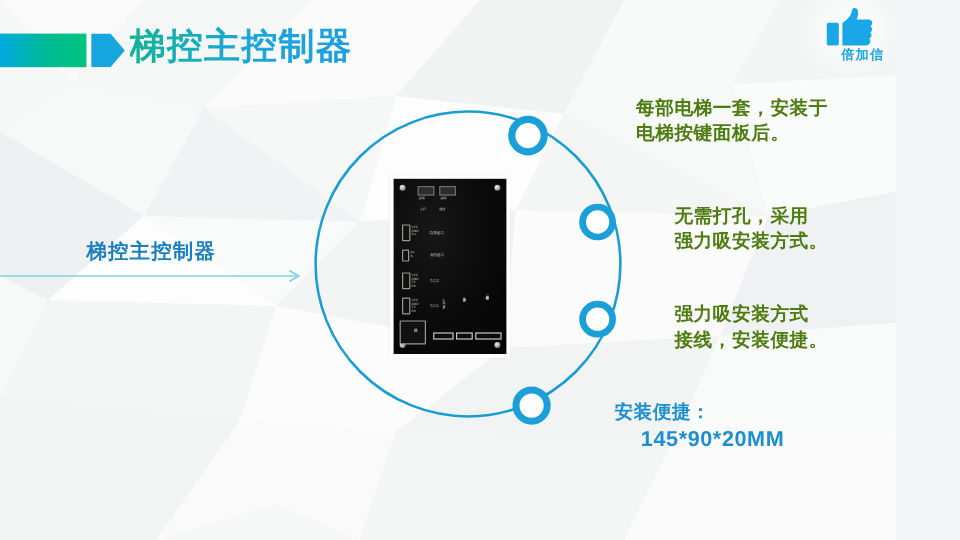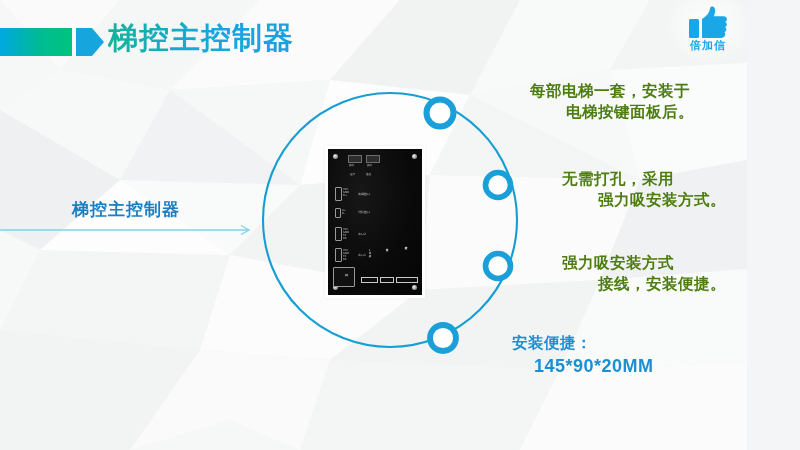--- a/index.html
+++ b/index.html
@@ -36,21 +36,21 @@
 
   
   .logo{position:absolute;right:10px;top:6px;width:58px;height:52px;text-align:center;}
   .logo-glow{
     position:absolute;left:-16px;top:-8px;width:92px;height:68px;
     background:radial-gradient(ellipse at 50% 40%,rgba(255,255,255,.95) 0%,rgba(255,255,255,0) 70%);
   }
   .logo-icon{position:relative;display:block;margin:0 auto;}
   .logo-text{
     position:relative;display:block;margin-top:-2px;
-    font-size:11px;font-weight:bold;color:#1aa7e8;letter-spacing:1px;
+    font-size:11px;font-weight:bold;color:#1aa7e8;letter-spacing:1px;text-align:right;
   }
 
   
   .left-label{
     position:absolute;left:72px;top:198px;
     font-size:17px;font-weight:bold;color:#1a7fc1;letter-spacing:1px;
     white-space:nowrap;
   }
   .left-arrow{position:absolute;left:0;top:218px;width:260px;height:24px;}
 
@@ -89,21 +89,21 @@
     transform-origin:0 0;opacity:.88;
   }
   .silk-v{writing-mode:vertical-rl;text-orientation:upright;letter-spacing:0;}
   .silk-tiny{font-size:2.6px;line-height:3px;}
 
   
   .bullet{
     position:absolute;font-size:15.5px;font-weight:bold;color:#4d7c0f;
     line-height:21px;letter-spacing:.5px;white-space:nowrap;
   }
-  .bullet .l2{display:block;margin-left:36px;}
+  .bullet .l2{display:block;}
   .size-block{position:absolute;font-weight:bold;color:#1b8fd2;letter-spacing:.5px;}
   .size-label{font-size:15.5px;display:block;}
   .size-value{font-size:18px;display:block;margin-left:22px;margin-top:2px;}
 </style>
 </head>
 <body>
 
 <div id="slide">
 
   <svg class="bg-poly" viewBox="0 0 800 450" preserveAspectRatio="none">
@@ -232,21 +232,21 @@
       <div class="silk silk-v silk-tiny" style="left:57px;top:97px;">读卡头接口</div>
       <div class="silk silk-v silk-tiny" style="left:76px;top:95px;">面板按键接口</div>
     </div>
   </div>
 
   <div class="bullet" style="left:530px;top:80px;">
     <span class="l1">每部电梯一套，安装于</span>
     <span class="l2">电梯按键面板后。</span>
   </div>
 
-  <div class="bullet" style="left:562px;top:170px;font-family:Liberation Mono, monospace;">
+  <div class="bullet" style="left:562px;top:170px;">
     <span class="l1">无需打孔，采用</span>
     <span class="l2">强力吸安装方式。</span>
   </div>
 
   <div class="bullet" style="left:562px;top:252px;">
     <span class="l1">强力吸安装方式</span>
     <span class="l2">接线，安装便捷。</span>
   </div>
 
   <div class="size-block" style="left:512px;top:333px;">

